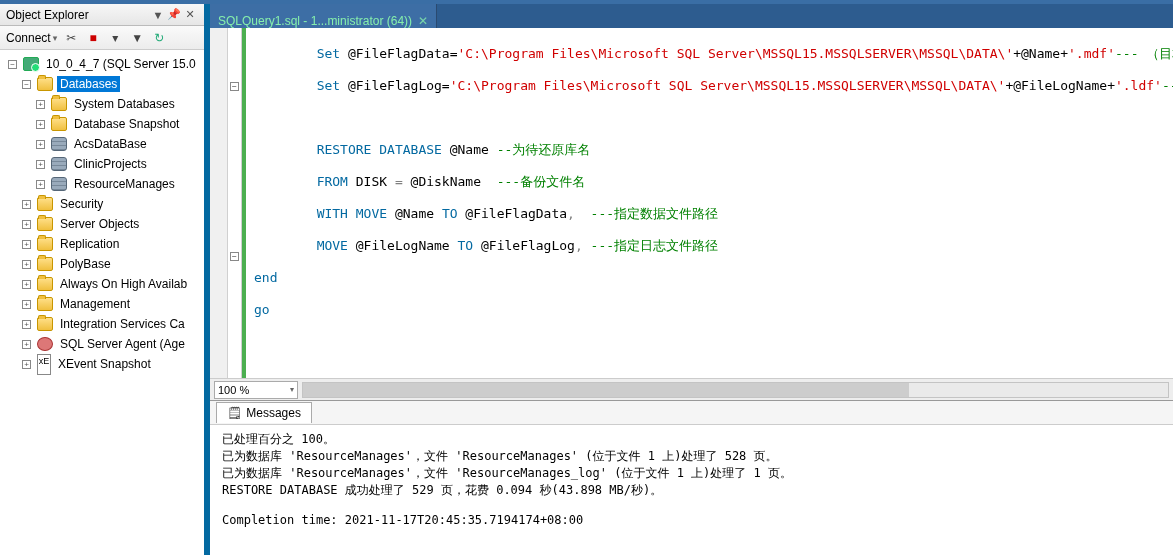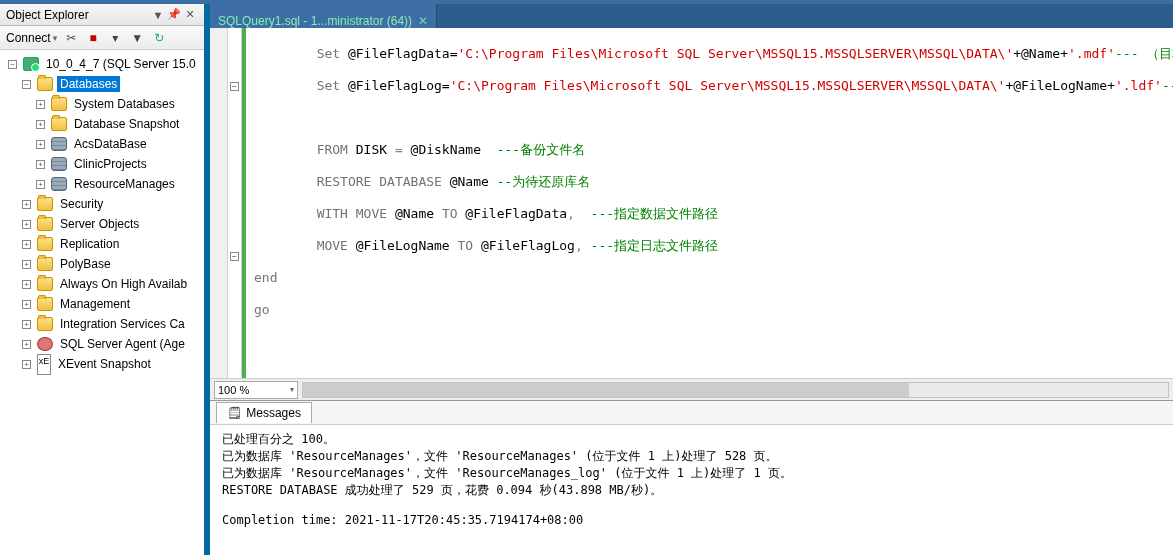--- a/index.html
+++ b/index.html
@@ -34,21 +34,21 @@
 .tabbar { height: 24px; background: #2d5c8f; display: flex; align-items: stretch; }
 .tab { display: flex; align-items: flex-end; padding: 0 8px; background: #3d6ea5; color: #86efac; font-size: 12px; gap: 6px; border-right: 1px solid #2a4a70; }
 .tab .x { cursor: pointer; opacity: .8; }
 .editor { flex: 1; display: flex; overflow: hidden; font-family: Consolas, monospace; font-size: 13px; background: #fff; position: relative; }
 .gutter { width: 18px; background: #f0f0f0; border-right: 1px solid #d0d0d0; }
 .collapse-g { width: 14px; border-right: 1px solid #d0d0d0; position: relative; }
 .cbox { position: absolute; left: 2px; width: 9px; height: 9px; border: 1px solid #888; font-size: 8px; line-height: 7px; text-align: center; color: #555; background: #fff; }
 .changebar { width: 4px; background: #4caf50; }
 .code { flex: 1; padding: 2px 8px; white-space: pre; overflow: hidden; }
 .code .line { height: 17px; line-height: 17px; }
-.kw { color: #737373; } .str { color: #d00000; } .cmt { color: #008000; } .gray { color: #808080; }
+.kw { color: #0369a1; } .str { color: #d00000; } .cmt { color: #008000; } .gray { color: #808080; }
 .zoombar { height: 22px; display: flex; align-items: center; background: #eee; border-top: 1px solid #ccc; gap: 4px; padding: 0 4px; }
 .zoom-sel { width: 84px; height: 18px; font-size: 11px; border: 1px solid #aaa; background: #fff; display: flex; align-items: center; padding: 0 3px; justify-content: space-between; }
 .zoom-sel::after { content: '▾'; font-size: 8px; color: #666; }
 .hscroll { flex: 1; height: 16px; background: #eaeaea; border: 1px solid #c4c4c4; position: relative; }
 .hscroll-thumb { position: absolute; left: 0; width: 70%; height: 100%; background: #cdcdcd; }
 .msg-panel { height: 155px; display: flex; flex-direction: column; border-top: 1px solid #999; background: #fff; }
 .msg-tab { height: 24px; display: flex; align-items: center; border-bottom: 1px solid #ccc; padding-left: 6px; background: #f5f5f5; }
 .msg-tab-i { padding: 3px 10px; border: 1px solid #aaa; border-bottom: none; background: #fff; display: flex; gap: 4px; align-items: center; font-size: 12px; }
 .msg-body { flex: 1; font-family: Consolas, "Microsoft YaHei", monospace; font-size: 12px; padding: 6px 12px; white-space: pre; overflow: hidden; }
 </style>
@@ -167,22 +167,22 @@
       <div class="gutter"></div>
       <div class="collapse-g">
         <div class="cbox" style="top:54px">−</div>
         <div class="cbox" style="top:224px">−</div>
       </div>
       <div class="changebar"></div>
       <div class="code">
 <div class="line"><span>        </span><span class="kw">Set</span><span> @FileFlagData=</span><span class="str">'C:\Program Files\Microsoft SQL Server\MSSQL15.MSSQLSERVER\MSSQL\DATA\'</span><span>+@Name+</span><span class="str">'.mdf'</span><span class="cmt">--- （目标）指定数据文件路径</span></div>
 <div class="line"><span>        </span><span class="kw">Set</span><span> @FileFlagLog=</span><span class="str">'C:\Program Files\Microsoft SQL Server\MSSQL15.MSSQLSERVER\MSSQL\DATA\'</span><span>+@FileLogName+</span><span class="str">'.ldf'</span><span class="cmt">---目标）指定日志文件</span></div>
 <div class="line"></div>
+<div class="line"><span>        </span><span class="kw">RESTORE</span><span> </span><span class="kw">DATABASE</span><span> @Name </span><span class="cmt">--为待还原库名</span></div>
 <div class="line"><span>        </span><span class="kw">FROM</span><span> DISK </span><span class="gray">=</span><span> @DiskName  </span><span class="cmt">---备份文件名</span></div>
-<div class="line"><span>        </span><span class="kw">RESTORE</span><span> </span><span class="kw">DATABASE</span><span> @Name </span><span class="cmt">--为待还原库名</span></div>
 <div class="line"><span>        </span><span class="kw">WITH</span><span> </span><span class="kw">MOVE</span><span> @Name </span><span class="kw">TO</span><span> @FileFlagData</span><span class="gray">,</span><span>  </span><span class="cmt">---指定数据文件路径</span></div>
 <div class="line"><span>        </span><span class="kw">MOVE</span><span> @FileLogName </span><span class="kw">TO</span><span> @FileFlagLog</span><span class="gray">,</span><span> </span><span class="cmt">---指定日志文件路径</span></div>
 <div class="line"><span class="kw">end</span></div>
 <div class="line"><span class="kw">go</span></div>
 <div class="line"></div>
 
 
 
       </div>
     </div>

